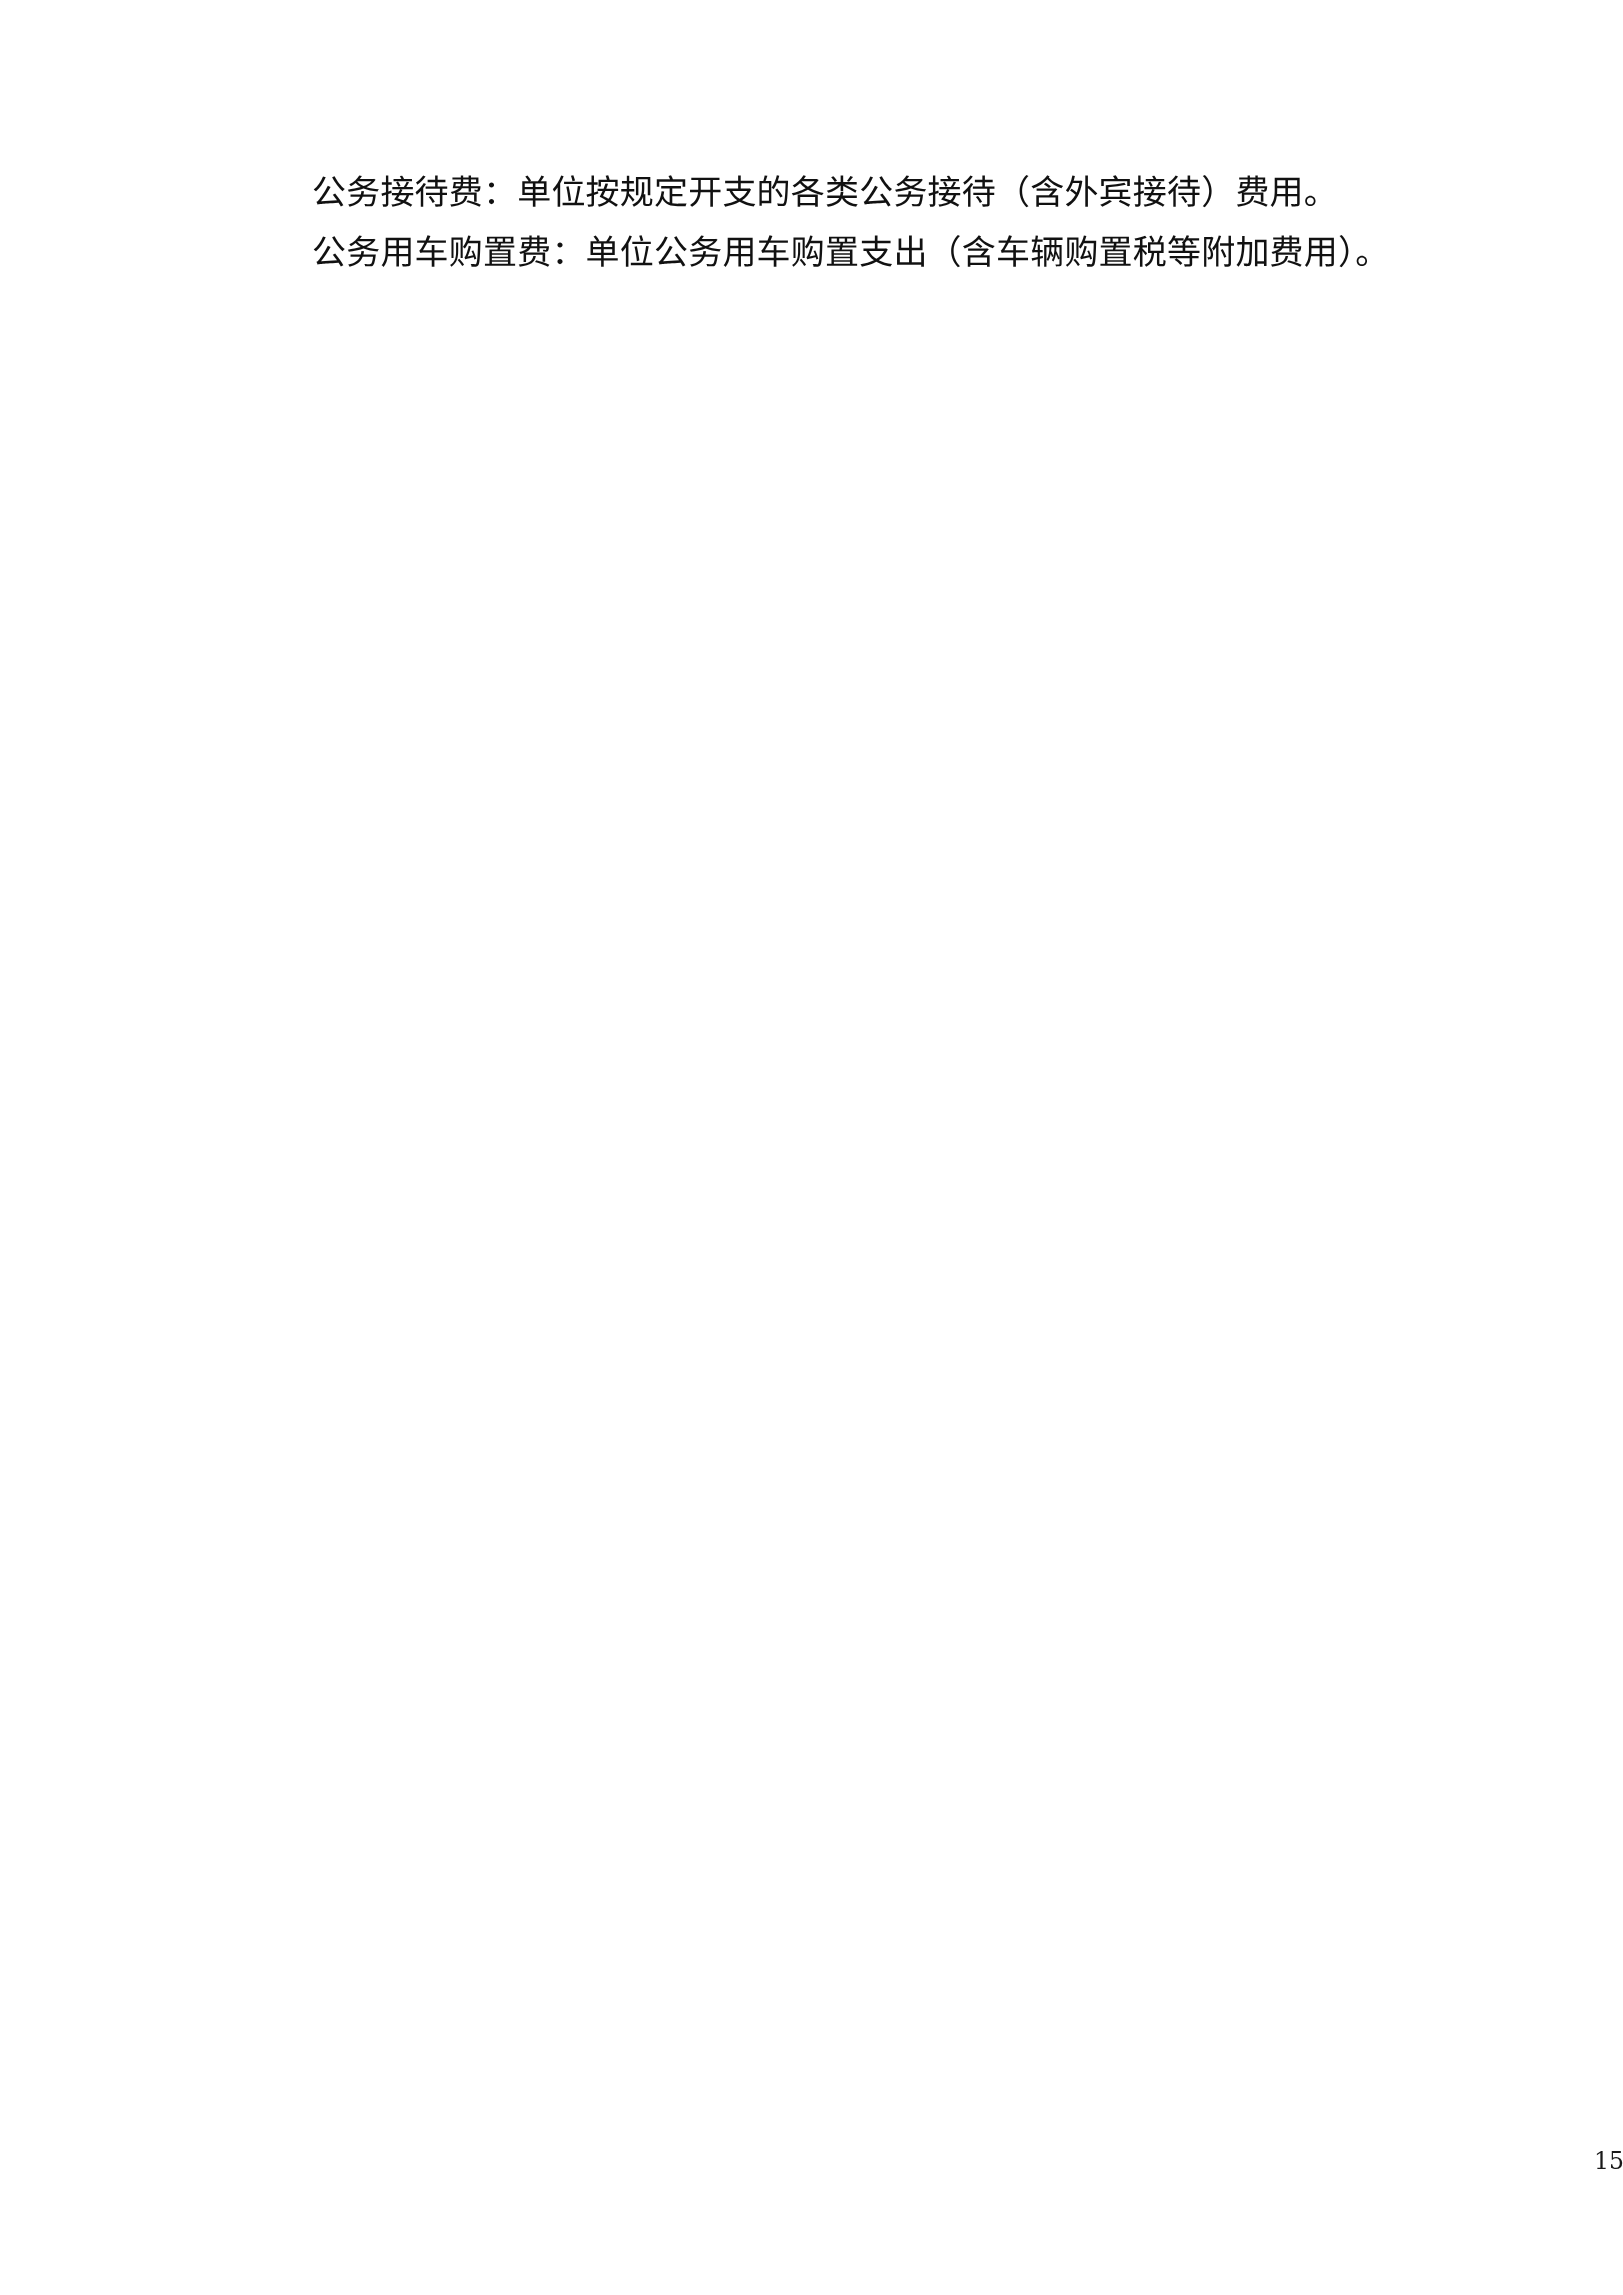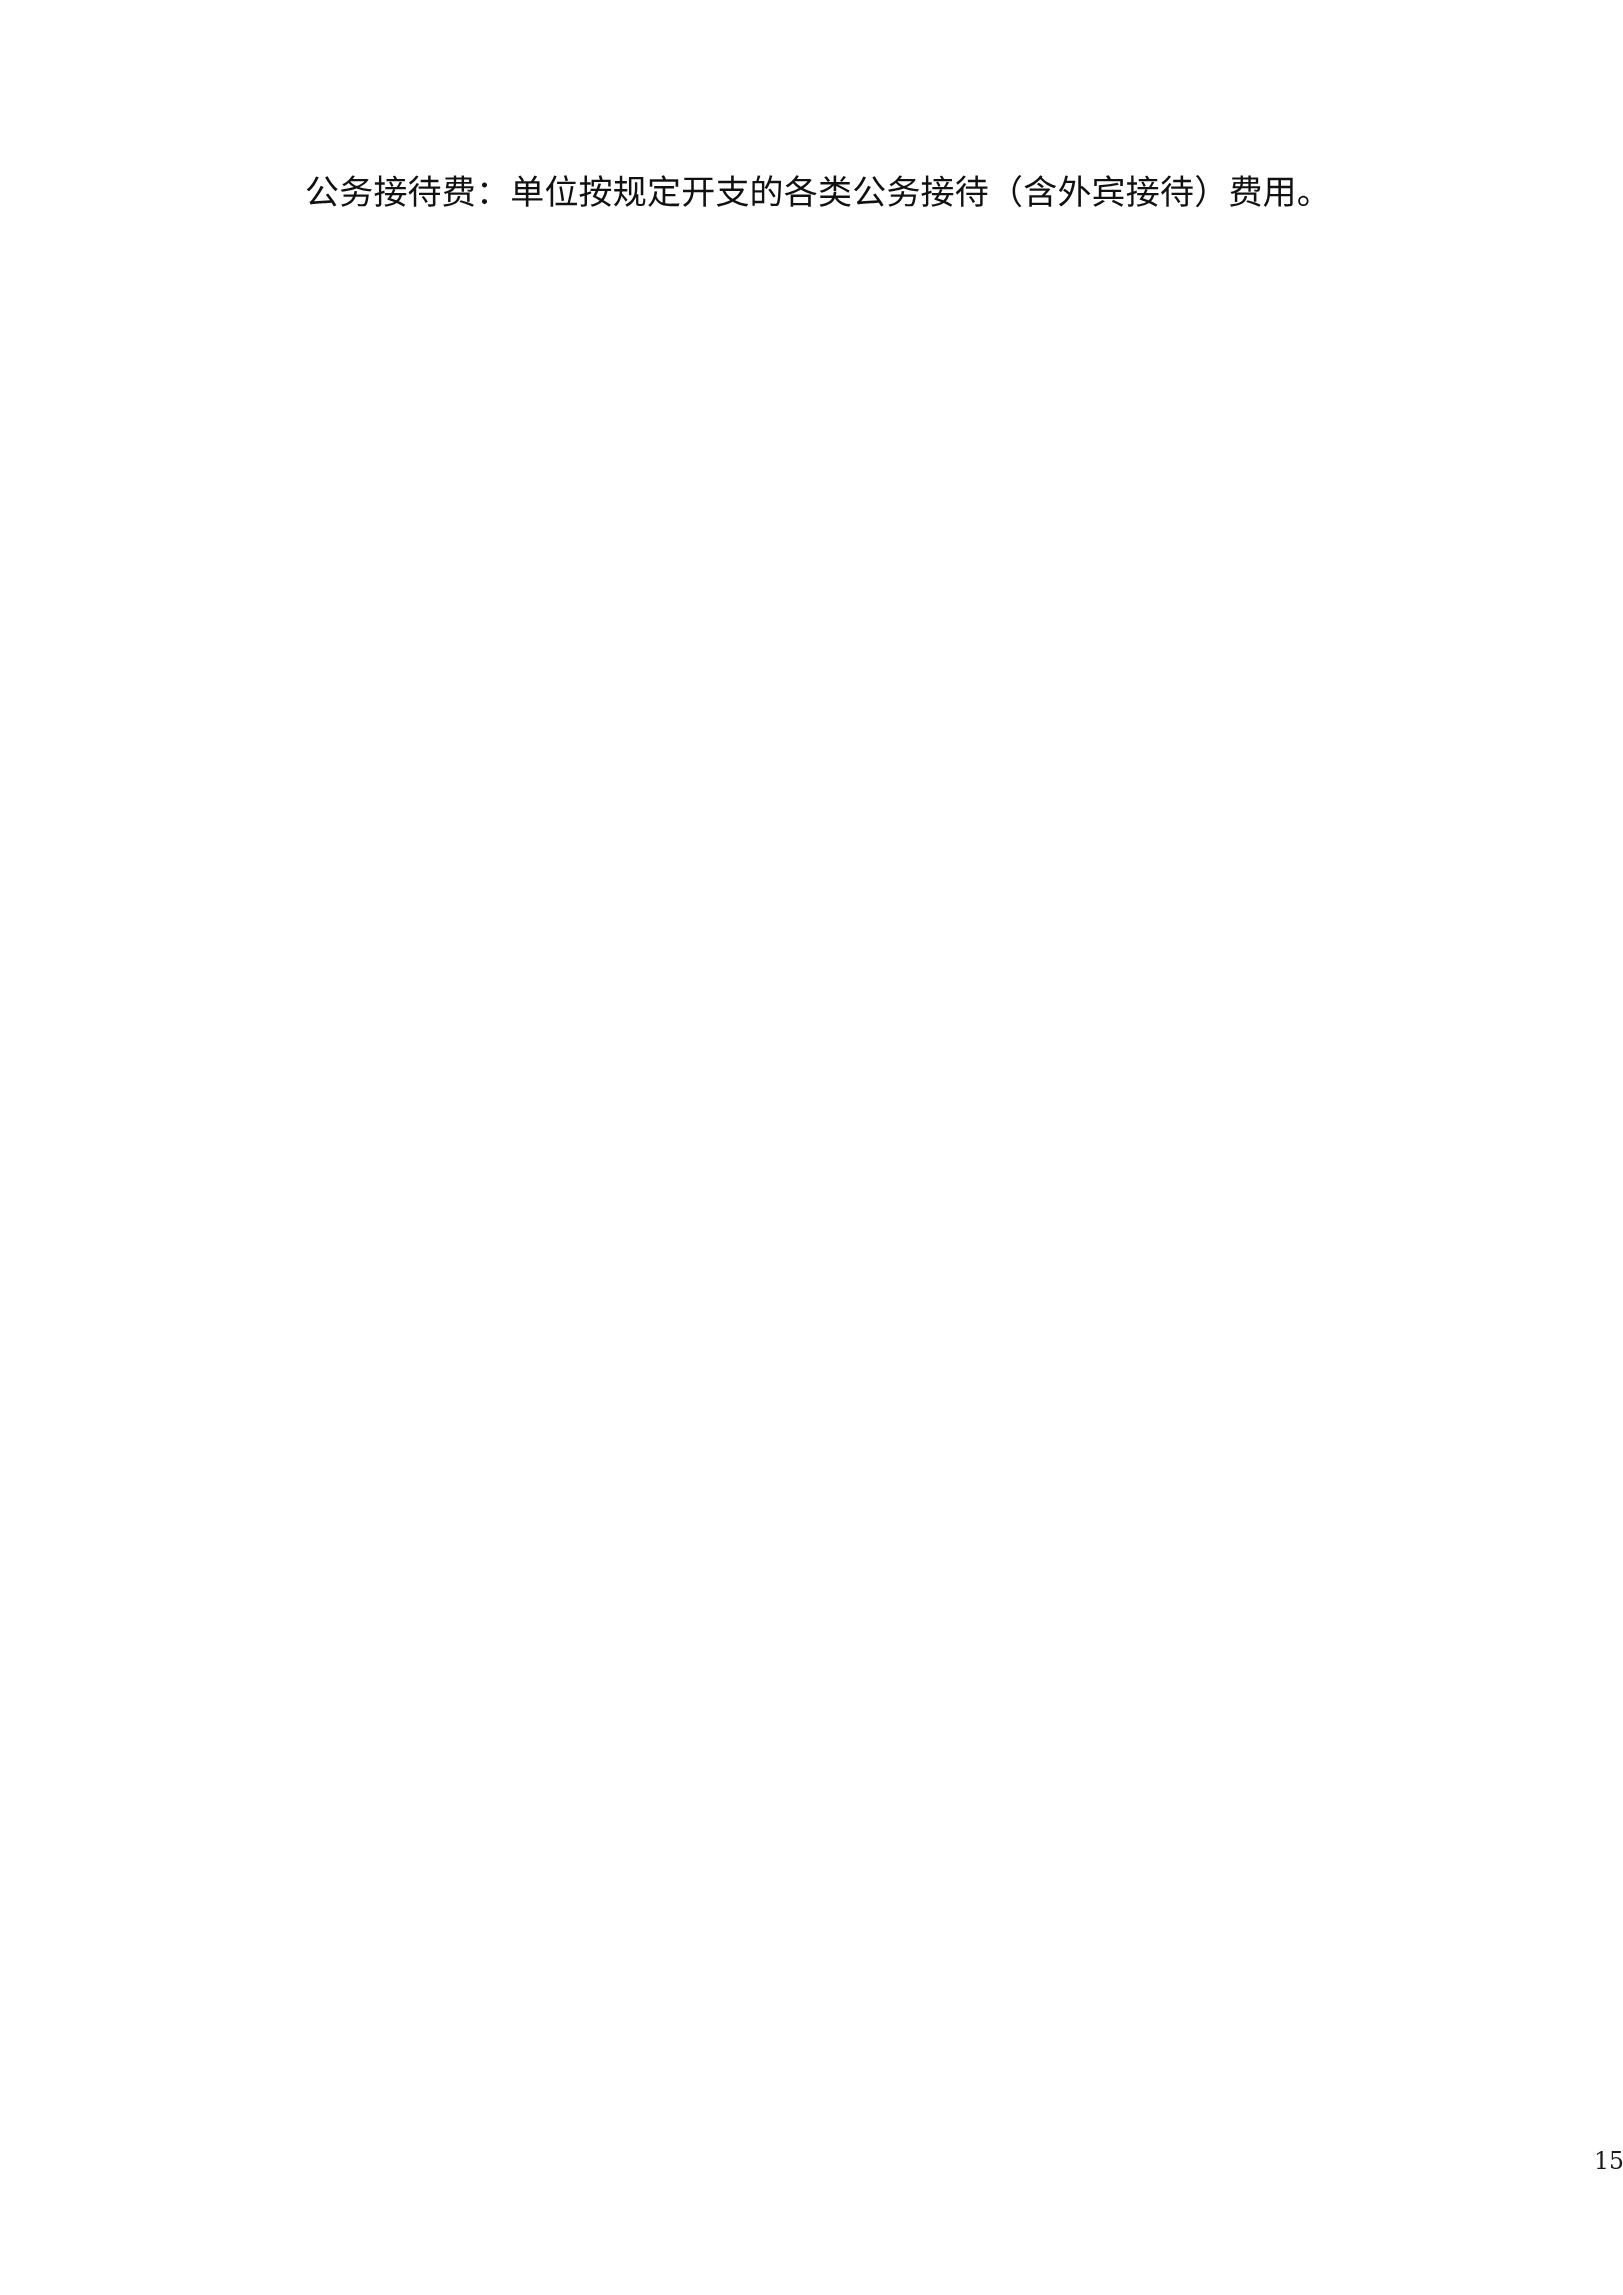--- a/index.html
+++ b/index.html
@@ -18,21 +18,21 @@
   .page {
     position: absolute;
     left: 0;
     top: 0;
     width: 1624px;
     height: 2295px;
     background: #ffffff;
   }
   .content {
     position: absolute;
-    left: 236px;
+    left: 243px;
     top: 162px;
     width: 1153px;
   }
   .para {
     font-size: 34px;
     line-height: 60px;
     text-align: justify;
     text-justify: inter-ideograph;
     letter-spacing: 0.2px;
     margin: 0 0 0 0;
@@ -54,16 +54,17 @@
     font-family: "DejaVu Serif", "Liberation Serif", serif;
     color: #1a1a1a;
   }
 </style>
 </head>
 <body>
 
 <div class="page">
   <div class="content">
     <p class="para">公务接待费：单位按规定开支的各类公务接待（含外宾接待）费用。</p>
+    <p class="para">公务用车购置费：单位公务用车购置支出（含车辆购置税等附加费用）。</p>
   </div>
   <div class="page-number">15</div>
 </div>
 
 
 </body></html>

